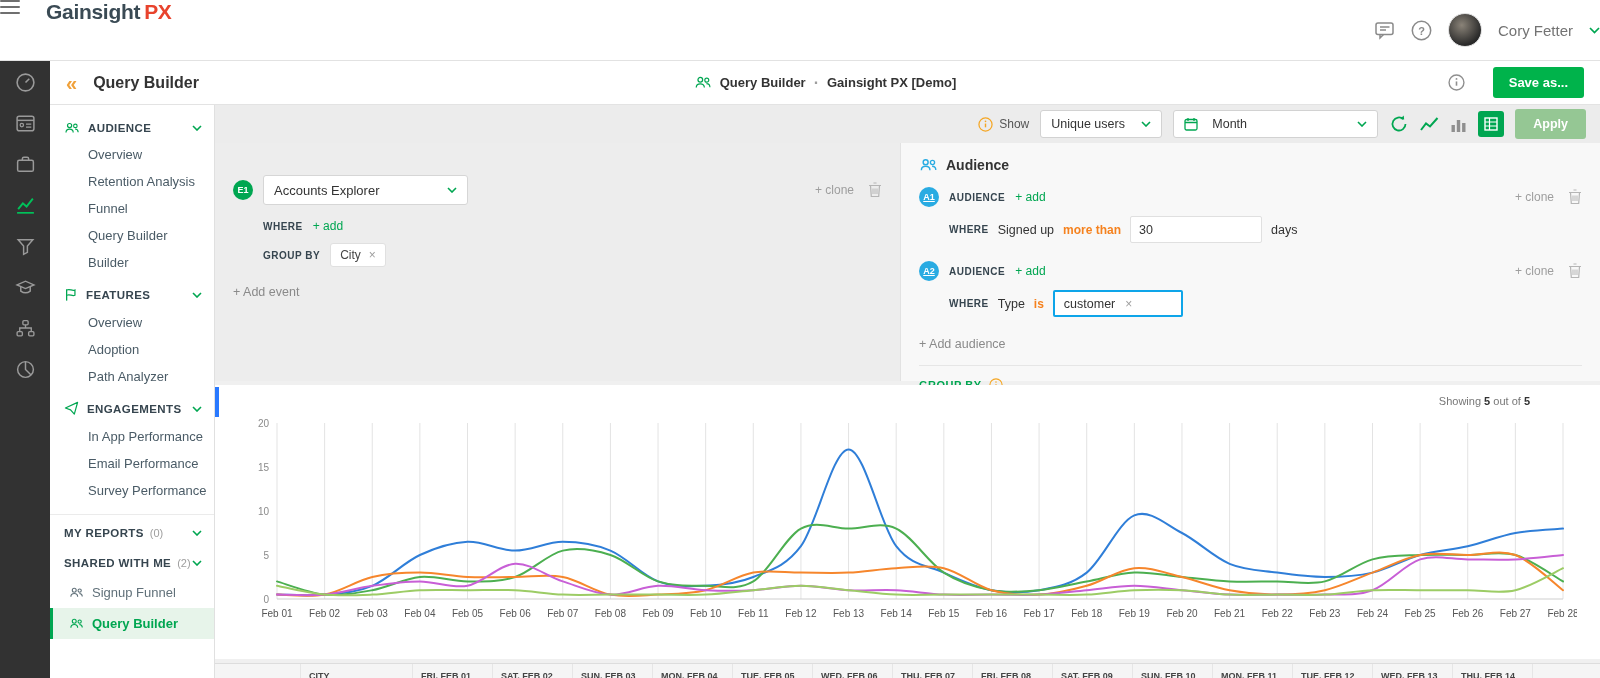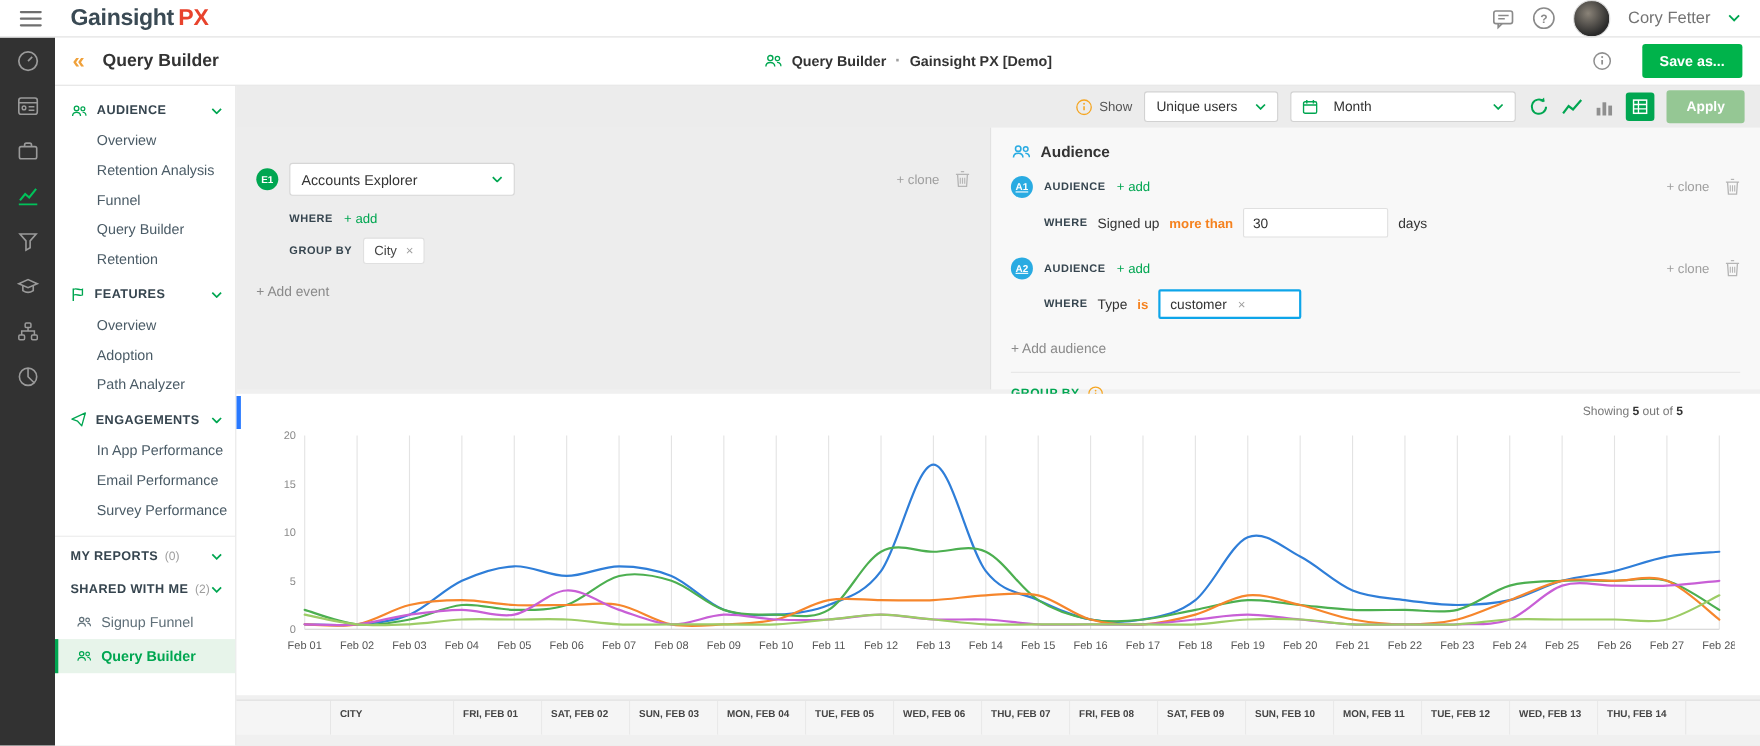--- a/index.html
+++ b/index.html
@@ -1,21 +1,21 @@
 <!DOCTYPE html>
 <html><head>
 <meta charset="utf-8">
 <style>
   * { box-sizing: border-box; }
   html, body { margin: 0; padding: 0; background: #e9e9e9; }
   body { font-family: "Liberation Sans", "DejaVu Sans", sans-serif; color: #333; }
   .frame { width: 1600px; height: 678px; position: relative; overflow: hidden; background: #f0f0f0; display: flex; flex-direction: column; }
 
   
-  .topbar { height: 34px; background: #fff; border-bottom: 1px solid #e2e2e2; display: flex; align-items: center; padding: 0 18px; flex: none; z-index: 5; }
+  .topbar { height: 61px; background: #fff; border-bottom: 1px solid #e2e2e2; display: flex; padding: 0 0; flex: none; z-index: 5; }
   .hamburger { width: 20px; height: 14px; display: flex; flex-direction: column; justify-content: space-between; cursor: pointer; }
   .hamburger span { height: 2px; background: #6f6f6f; border-radius: 1px; }
   .logo { margin-left: 26px; font-size: 21px; font-weight: bold; letter-spacing: -0.3px; display: flex; align-items: baseline; }
   .logo .g1 { color: #3a4a54; }
   .logo .g2 { color: #e8432d; margin-left: 4px; }
   .topbar-right { margin-left: auto; display: flex; align-items: center; gap: 16px; }
   .icon-btn { color: #8a8a8a; display: inline-flex; align-items: center; justify-content: center; cursor: pointer; }
   .avatar { width: 34px; height: 34px; border-radius: 50%; background: radial-gradient(circle at 40% 35%, #8a8378, #2a2a2a 70%); border: 1px solid #ddd; }
   .user-name { font-size: 15px; color: #737373; }
   .chev-green { color: #00a651; }
@@ -266,21 +266,21 @@
                 <svg class="st" width="10" height="6" viewBox="0 0 10 6">
                   <polyline points="1,1 5,5 9,1" fill="none" stroke="currentColor" stroke-width="1.6"></polyline>
                 </svg>
               </span>
           </div>
           <div class="sec-items">
               <div>Overview</div>
               <div>Retention Analysis</div>
               <div>Funnel</div>
               <div>Query Builder</div>
-              <div>Retention</div>
+              <div>Builder</div>
             </div>
 
           <div class="sec-head">
             <span class="sic">
               <svg class="st" width="14" height="15" viewBox="0 0 16 16">
                   <path d="M3 15V2" stroke="currentColor" stroke-width="1.5"></path>
                   <path d="M3.5 2.8c3-1.5 6 1.5 9 0v6c-3 1.5-6-1.5-9 0" fill="none" stroke="currentColor" stroke-width="1.4"></path>
                 </svg>
             </span>
             <span class="sec-label">FEATURES</span>

